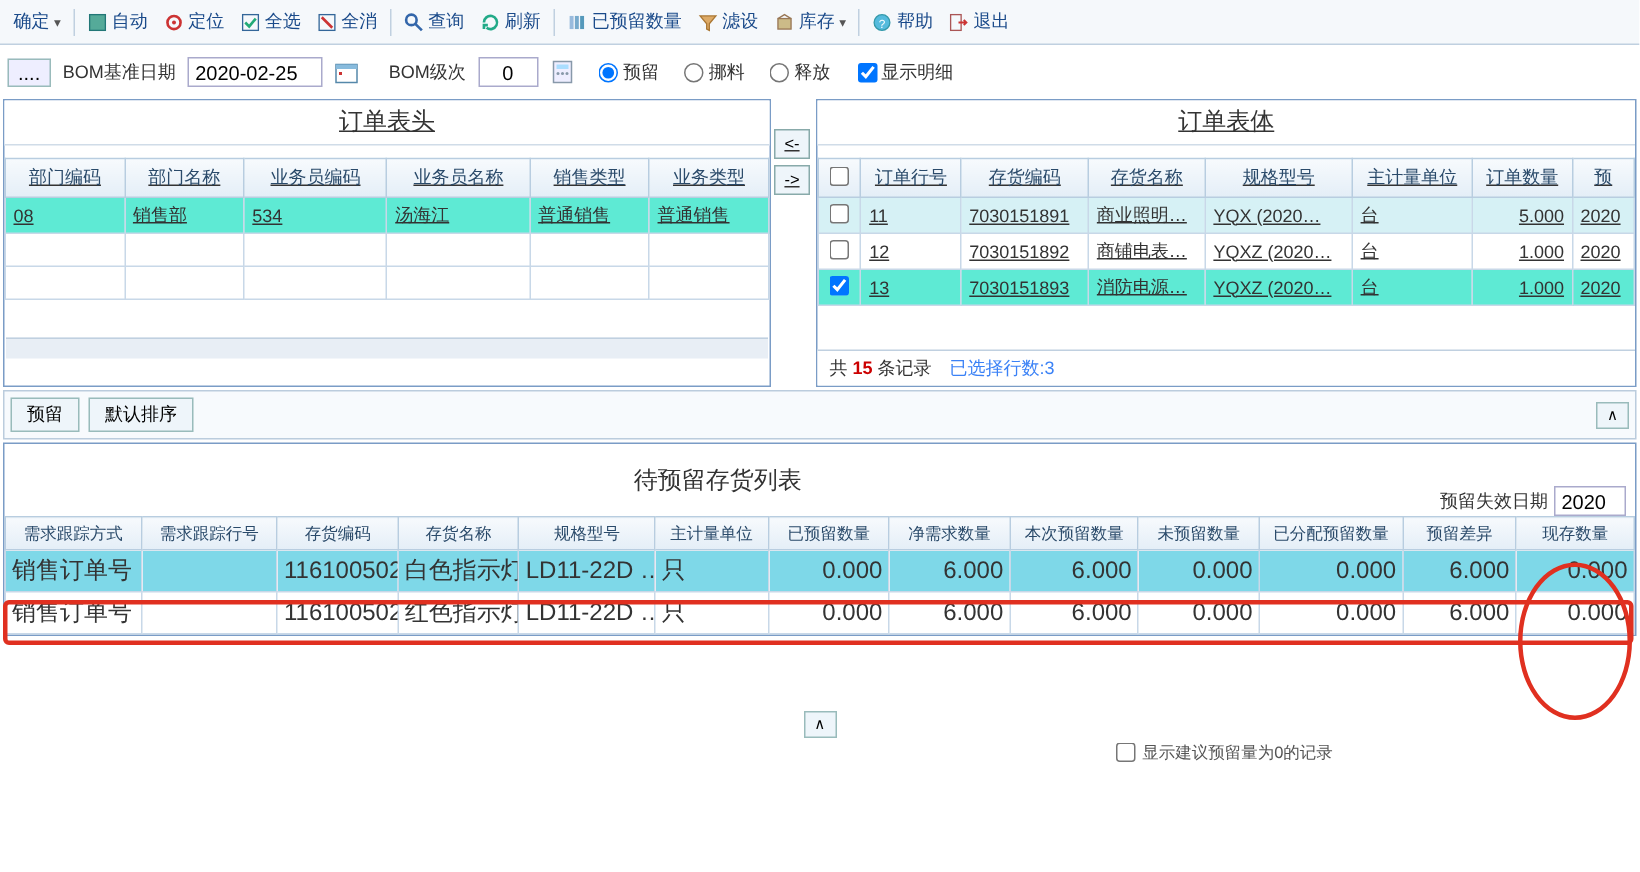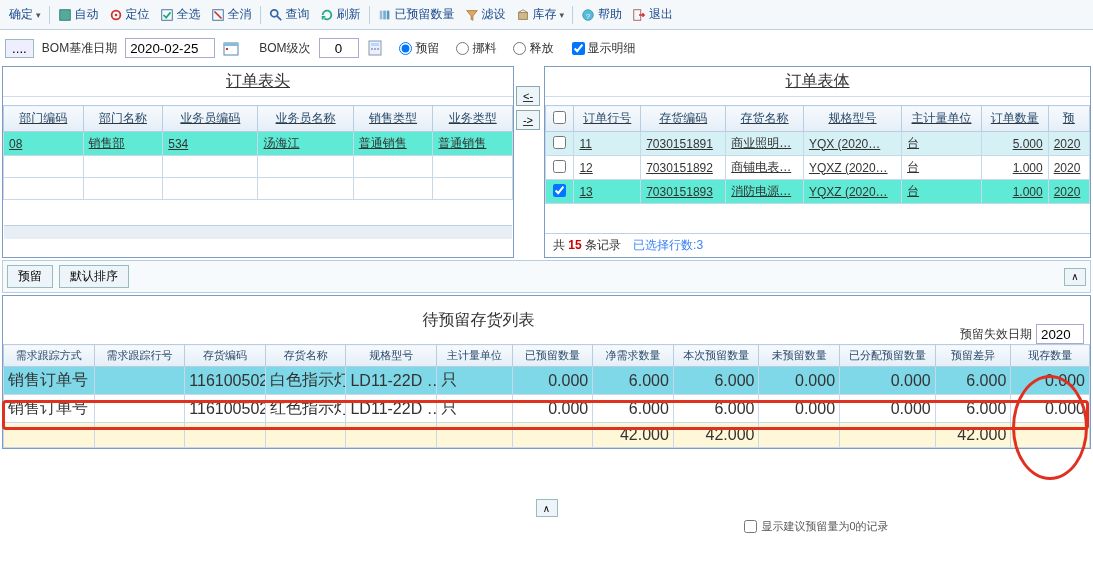--- a/index.html
+++ b/index.html
@@ -359,35 +359,20 @@
           <td>LD11-22D …</td>
           <td>只</td>
           <td class="num">0.000</td>
           <td class="num">6.000</td>
           <td class="num">6.000</td>
           <td class="num">0.000</td>
           <td class="num">0.000</td>
           <td class="num">6.000</td>
           <td class="num">0.000</td>
         </tr>
-        <tr class="sum">
-          <td></td>
-          <td></td>
-          <td></td>
-          <td></td>
-          <td></td>
-          <td></td>
-          <td class="num"></td>
-          <td class="num">42.000</td>
-          <td class="num">42.000</td>
-          <td class="num"></td>
-          <td class="num"></td>
-          <td class="num">42.000</td>
-          <td class="num"></td>
-        </tr>
       </tbody>
   </table>
 </div>
 
 <div class="bottom-caret"><button class="caret-btn">∧</button></div>
 <div class="foot-chk">
     <input type="checkbox" style="">
     <span>显示建议预留量为0的记录</span>
   </div>
 

